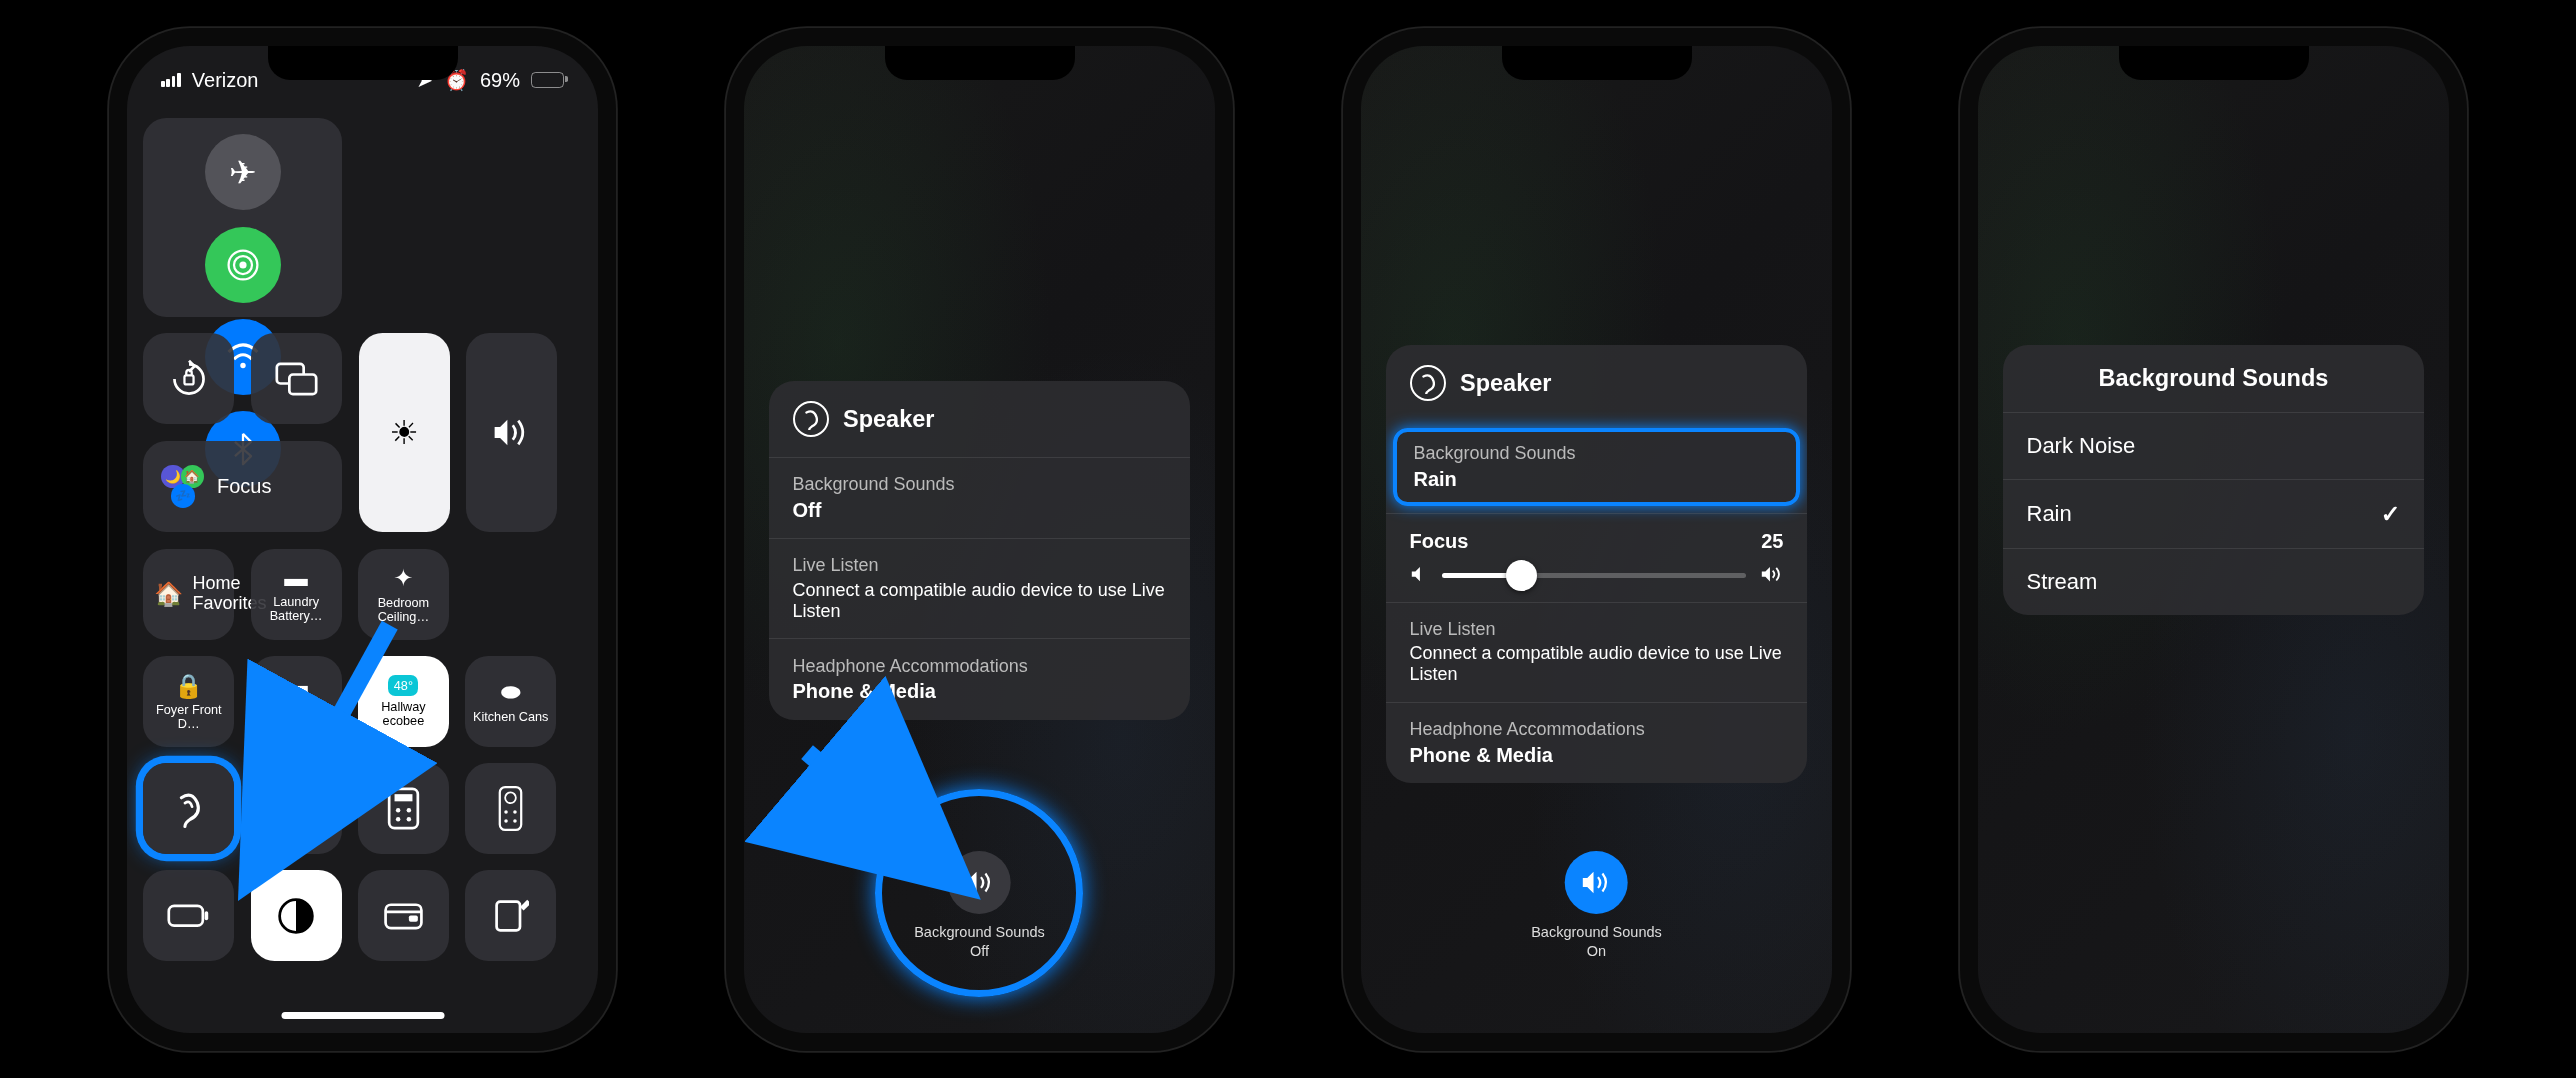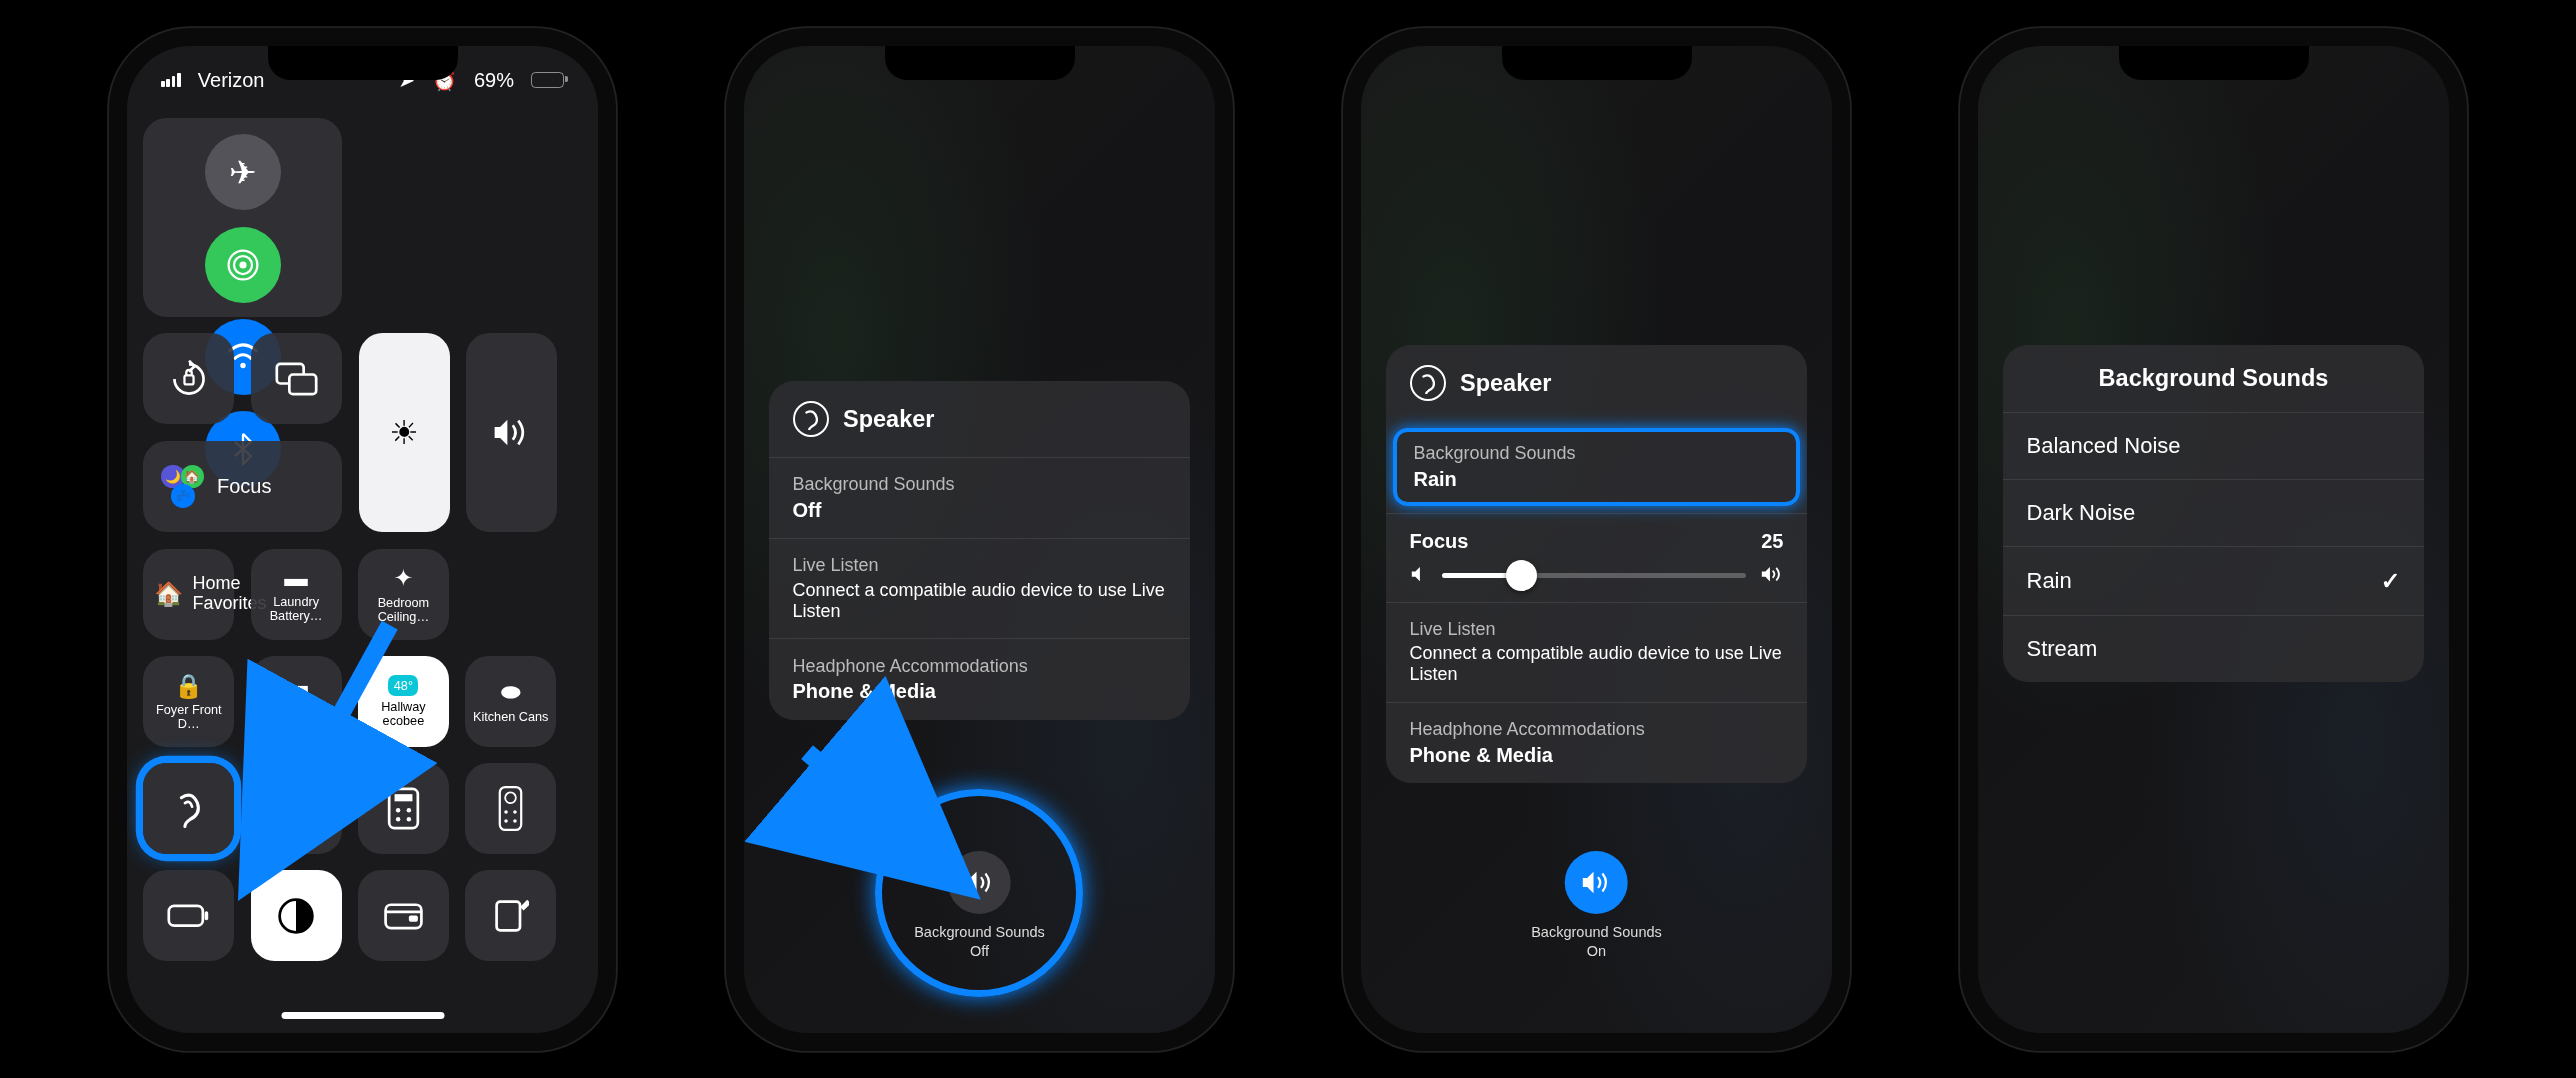--- a/index.html
+++ b/index.html
@@ -48,21 +48,21 @@
                 radial-gradient(ellipse at 80% 70%, rgba(50,80,120,.15) 0%, transparent 40%);
   }
   
   .statusbar {
     position: absolute; top: 22px; left: 0; right: 0;
     display: flex; justify-content: space-between;
     padding: 0 34px;
     font-size: 20px; font-weight: 500;
     z-index: 5;
   }
-  .statusbar .left, .statusbar .right { display:flex; align-items:center; gap:17px; }
+  .statusbar .left, .statusbar .right { display:flex; align-items:center; gap:11px; }
   .signal-bars { display:inline-flex; align-items:flex-end; gap:1.8px; }
   .signal-bars span { width:3.6px; background:#fff; border-radius:0.9px; }
   .signal-bars span:nth-child(1){height:5.4px} .signal-bars span:nth-child(2){height:8.1px}
   .signal-bars span:nth-child(3){height:11px} .signal-bars span:nth-child(4){height:13.6px}
   .battery { width:33px; height:16.3px; border:1.8px solid rgba(255,255,255,.5); border-radius:4.5px; position:relative; }
   .battery::after { content:''; position:absolute; right:-4.5px; top:3.6px; width:2.7px; height:5.4px; background:rgba(255,255,255,.5); border-radius:0 1.8px 1.8px 0; }
   .battery .fill { height:100%; width:69%; background:#fff; border-radius:2.7px; }
   
   .cc { position:absolute; inset:72px 16.3px 18px 16.3px; }
   .row { display:flex; gap:16.3px; margin-bottom:16.3px; }
@@ -446,23 +446,20 @@
     </div>
   </div>
 </div>
 
 <div class="phone">
   <div class="screen dim blur">
     <div class="notch"></div>
     <div class="sounds-panel">
       <div class="sounds-header">Background Sounds</div>
       <div class="sound-row">
-          <span>Balanced Noise</span>
-        </div>
-      <div class="sound-row">
           <span>Dark Noise</span>
         </div>
       <div class="sound-row">
           <span>Rain</span>
           <span class="check">✓</span>
         </div>
       <div class="sound-row">
           <span>Stream</span>
         </div>
     </div>

